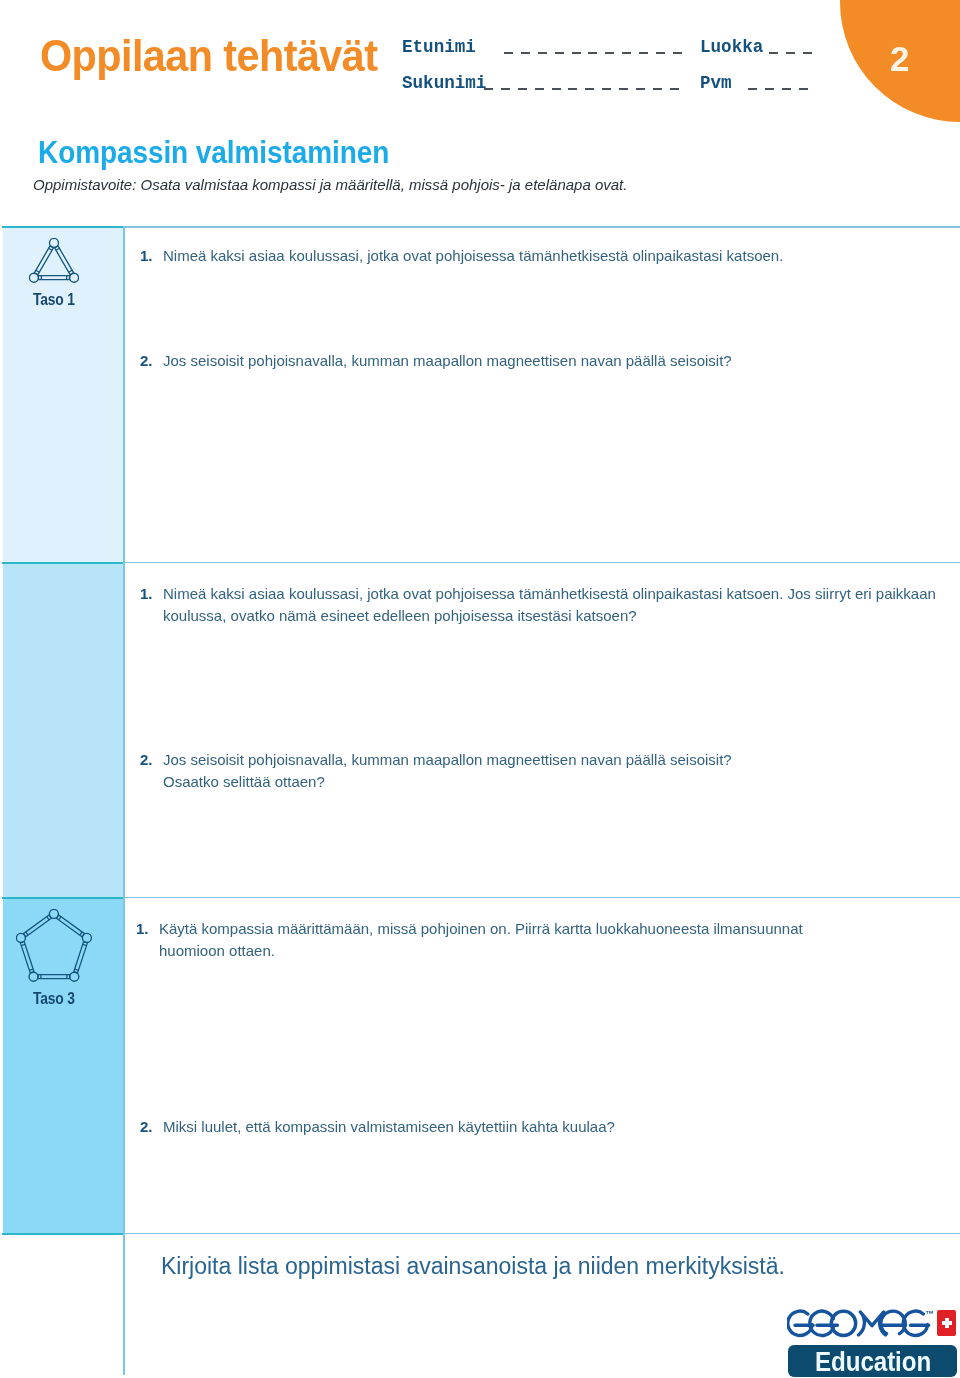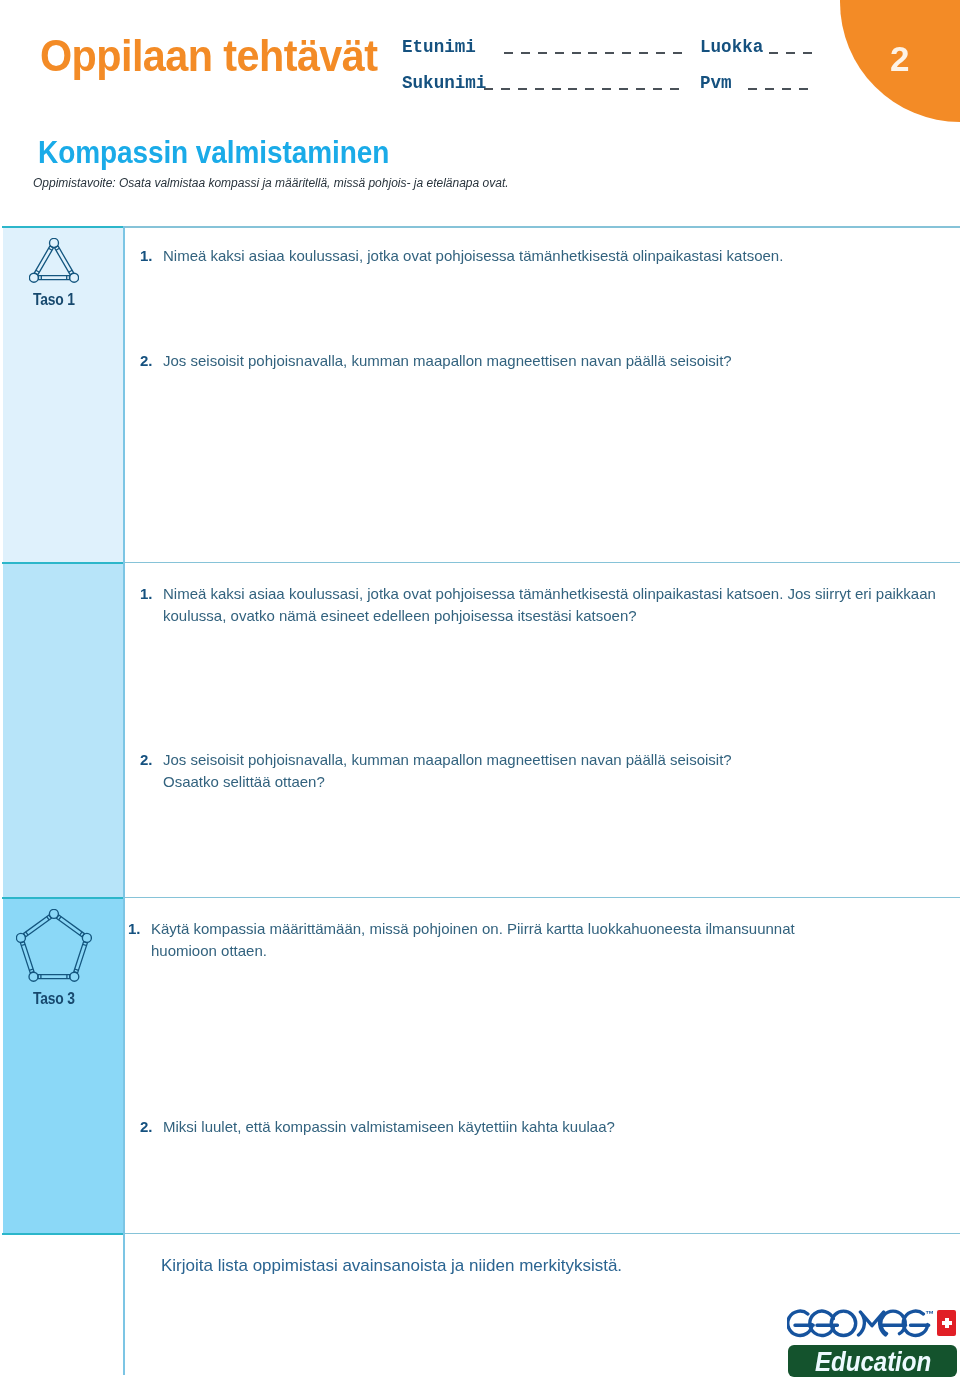--- a/index.html
+++ b/index.html
@@ -26,52 +26,52 @@
 
   
   .rod{fill:none;stroke:#14567f;stroke-width:1.3;stroke-linejoin:round;}
   .cap{fill:none;stroke:#14567f;stroke-width:1.3;}
   .ball{fill:none;stroke:#14567f;stroke-width:1.35;}
 
   
   .lesson-title{position:absolute;left:38px;top:136px;font-size:32px;font-weight:700;
                 color:#1aabe8;line-height:32px;letter-spacing:-0.1px;
                 transform:scaleX(0.875);transform-origin:left top;}
-  .lesson-obj{position:absolute;left:33px;top:176px;font-size:12px;font-style:italic;
+  .lesson-obj{position:absolute;left:33px;top:176px;font-size:15px;font-style:italic;
               color:#28333c;line-height:1.2;}
 
   
   .rowsep{position:absolute;left:2px;height:2px;background:#2cb6ca;}
   .rowsep.faint{background:#86c3d8;height:1.6px;}
   .vline{position:absolute;left:122.5px;top:226px;width:2px;height:1149px;background:#7cc5e4;}
 
   .lvlbg{position:absolute;left:3px;width:120px;}
   .lvl{position:absolute;left:3px;width:101px;text-align:center;}
   .lvl-label{margin-top:8px;font-size:16.5px;font-weight:700;color:#17496e;letter-spacing:-0.2px;line-height:17px;
              display:inline-block;transform:scaleX(0.84);}
 
   
   .task{position:absolute;color:#32627e;font-size:15px;line-height:22.4px;
         padding-left:23px;text-indent:-23px;box-sizing:border-box;}
   .task b{font-weight:700;color:#15517f;}
   .task .n{display:inline-block;width:23px;text-indent:0;}
 
   
-  .summary{position:absolute;left:161px;top:1255px;font-size:17px;color:#2a6491;line-height:22px;}
+  .summary{position:absolute;left:161px;top:1255px;font-size:23px;color:#2a6491;line-height:22px;}
   .logo{position:absolute;left:787px;top:1306px;width:150px;height:34px;}
   .logo svg{display:block;}
   .tm{position:absolute;left:925px;top:1309px;font-size:9px;font-weight:700;color:#16539e;
       letter-spacing:-0.5px;}
   .swiss{position:absolute;left:937px;top:1310px;width:19px;height:26px;background:#e11f26;
          border-radius:2px;}
   .swiss i,.swiss b{position:absolute;background:#ffffff;display:block;}
   .swiss i{left:4.5px;top:11px;width:10px;height:4px;}
   .swiss b{left:7.5px;top:8px;width:4px;height:10px;}
-  .edu{position:absolute;left:788px;top:1345px;width:169px;height:32px;background:#14532d;
-       border-radius:6px;font-style:italic;}
+  .edu{position:absolute;left:788px;top:1345px;width:169px;height:32px;background:#0c4a6e;
+       border-radius:6px;}
   .edu span{position:absolute;left:27px;top:3px;color:#edfaff;font-size:27.8px;font-weight:700;
             line-height:28px;letter-spacing:-0.1px;display:inline-block;
             transform:scaleX(0.87);transform-origin:left top;}
 </style>
 </head>
 <body>
 
 <div class="page">
 
   <div class="doc-title">Oppilaan tehtävät</div>
@@ -149,21 +149,21 @@
   </div>
   <div class="task" style="left:140px;top:350px;width:805px">
     <b class="n">2.</b><span>Jos seisoisit pohjoisnavalla, kumman maapallon magneettisen navan päällä seisoisit?</span>
   </div>
   <div class="task" style="left:140px;top:583px;width:805px">
     <b class="n">1.</b><span>Nimeä kaksi asiaa koulussasi, jotka ovat pohjoisessa tämänhetkisestä olinpaikastasi katsoen. Jos siirryt eri paikkaan koulussa, ovatko nämä esineet edelleen pohjoisessa itsestäsi katsoen?</span>
   </div>
   <div class="task" style="left:140px;top:749px;width:805px">
     <b class="n">2.</b><span>Jos seisoisit pohjoisnavalla, kumman maapallon magneettisen navan päällä seisoisit?</span><br><span>Osaatko selittää ottaen?</span>
   </div>
-  <div class="task" style="left:128px;top:918px;width:735px">
+  <div class="task" style="left:136px;top:918px;width:735px">
     <b class="n">1.</b><span>Käytä kompassia määrittämään, missä pohjoinen on. Piirrä kartta luokkahuoneesta ilmansuunnat huomioon ottaen.</span>
   </div>
   <div class="task" style="left:140px;top:1116px;width:805px">
     <b class="n">2.</b><span>Miksi luulet, että kompassin valmistamiseen käytettiin kahta kuulaa?</span>
   </div>
 
   <div class="summary">Kirjoita lista oppimistasi avainsanoista ja niiden merkityksistä.</div>
   <div class="logo">
       <svg width="150" height="34" viewBox="0 0 150 34">
         <path d="M25.13 18.58 A12.20 12.20 0 1 1 20.84 7.95 M8.00 19.30 L26.20 19.30 M46.31 21.87 A12.20 12.20 0 1 1 46.31 12.73 M30.00 19.30 L50.40 19.30 M68.70 17.30 A12.20 12.20 0 1 1 44.30 17.30 A12.20 12.20 0 1 1 68.70 17.30 M71.50 29.00 A16.0 16.0 0 0 0 73.40 6.00 L85.00 19.60 L96.60 6.00 A16.0 16.0 0 0 0 98.50 29.00 M99.53 27.65 A12.20 12.20 0 1 1 112.47 27.65 M93.40 19.30 L118.60 19.30 M140.63 18.58 A12.20 12.20 0 1 1 136.34 7.95 M123.50 19.30 L141.70 19.30" fill="none" stroke="#16539e" stroke-width="3.4" stroke-linecap="round" stroke-linejoin="round"></path>

